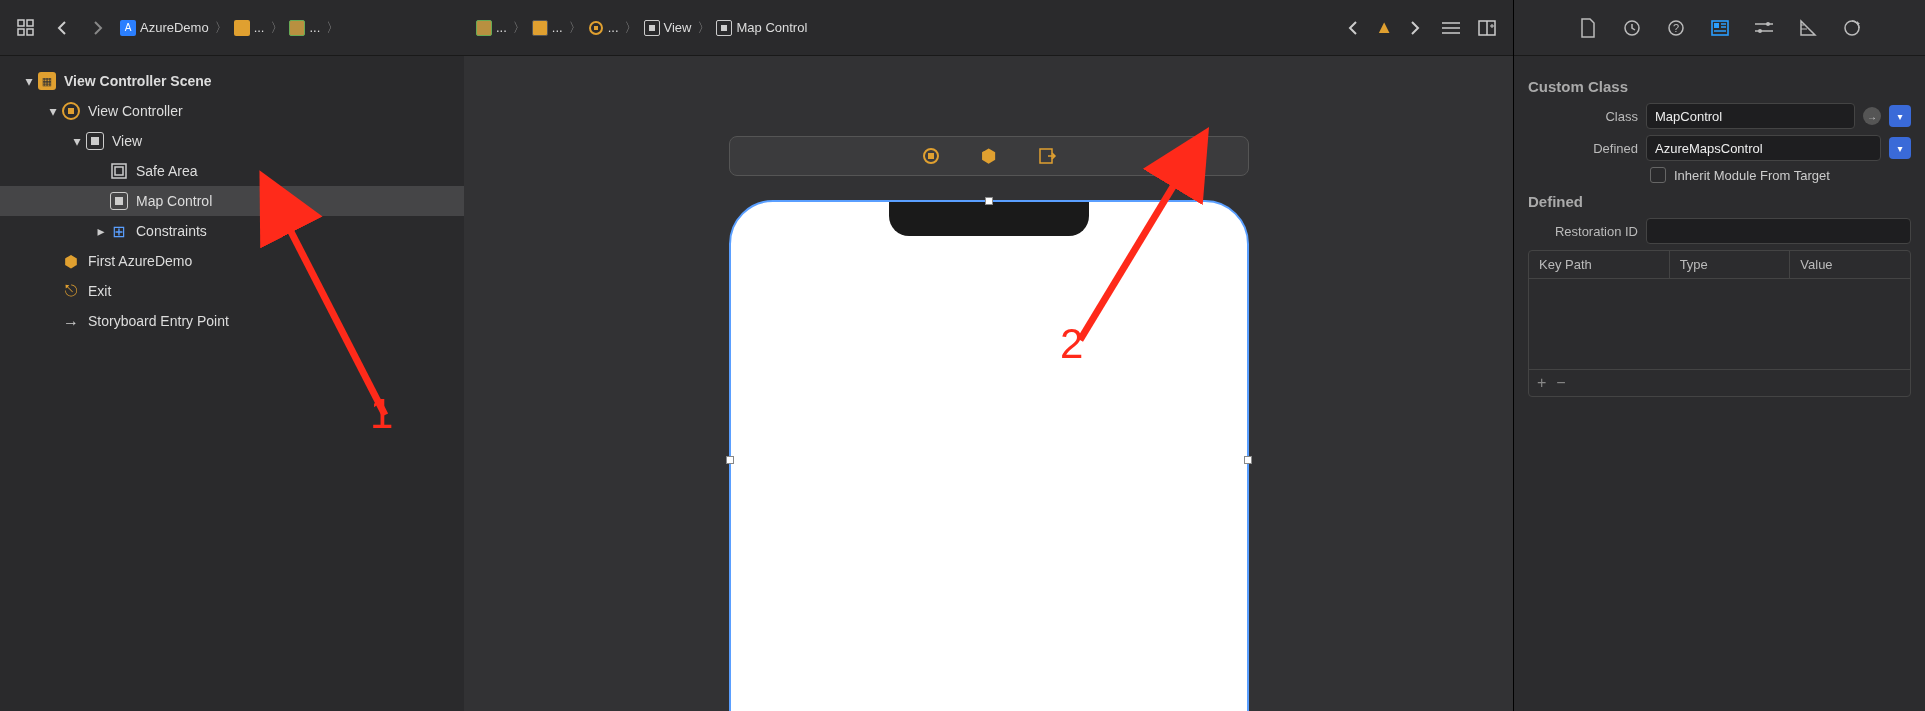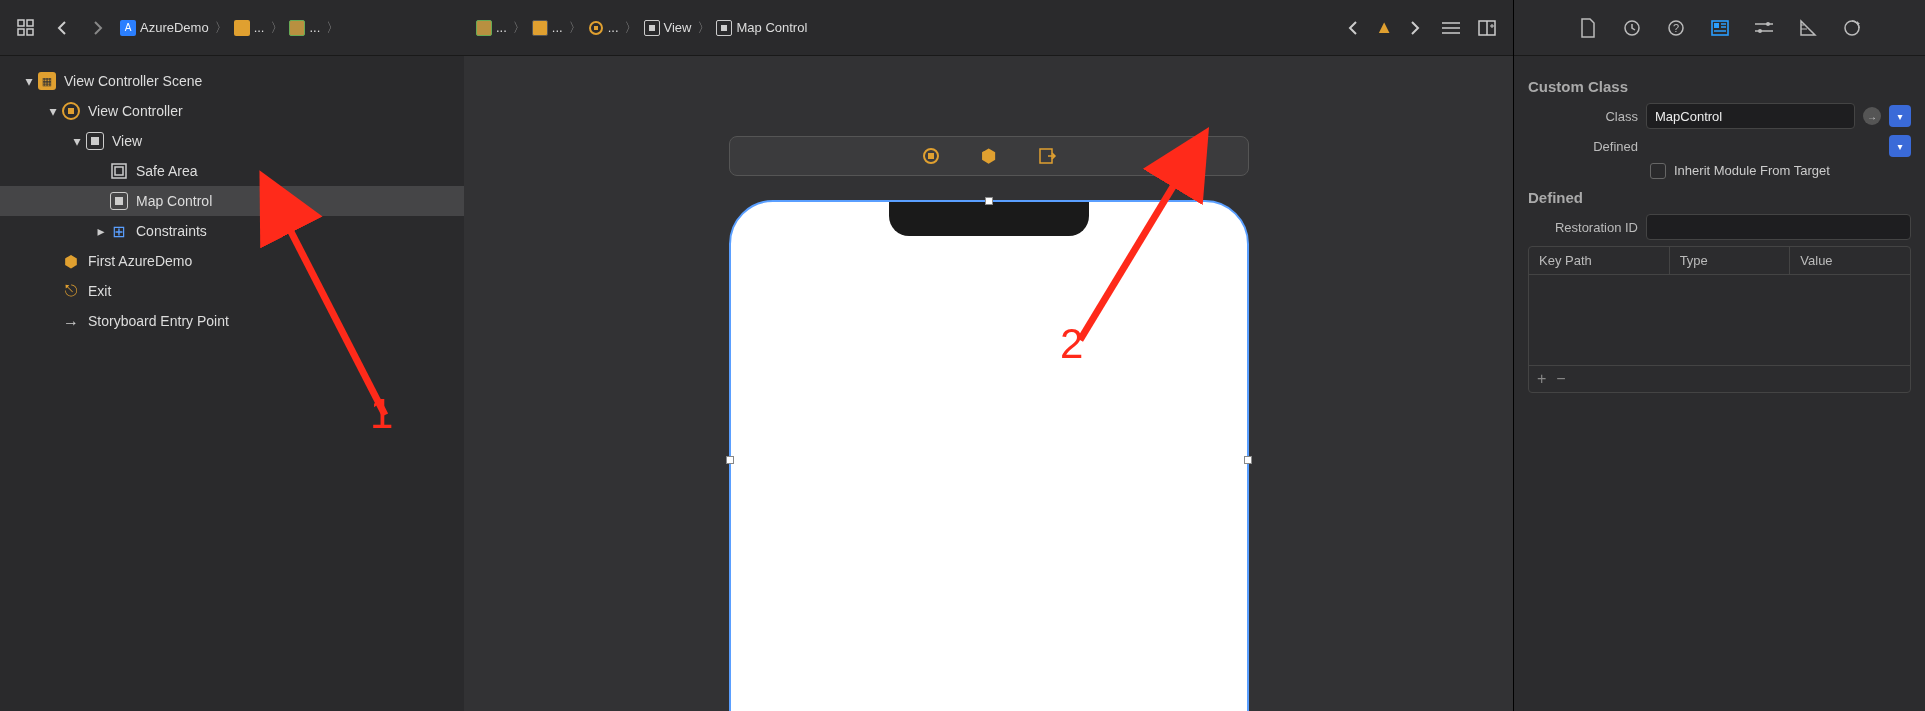--- a/index.html
+++ b/index.html
@@ -73,26 +73,26 @@
 .sh-l { left:-5px; top:50%; transform:translateY(-50%); }
 .sh-r { right:-5px; top:50%; transform:translateY(-50%); }
 .sh-t { top:-5px; left:50%; transform:translateX(-50%); }
 
 
 .insp-tabs { height: 56px; display:flex; align-items:center; justify-content:center; gap: 18px; border-bottom:1px solid #191919; }
 .insp-tabs .tab { width:26px; height:26px; display:flex; align-items:center; justify-content:center; color:#bbb; cursor:pointer; border-radius:4px; }
 .insp-tabs .tab.active { color:#2b9fff; }
 .insp-body { padding: 12px 14px; font-size: 13px; color:#ccc; }
 .section-title { font-weight: 600; color: #aaa; margin: 10px 0 8px; font-size: 15px; }
-.form-row { display:flex; align-items:center; margin: 6px 0; gap: 8px; justify-content: space-between; }
+.form-row { display:flex; align-items:center; margin: 6px 0; gap: 8px; }
 .form-row label { width: 110px; text-align: right; color:#bbb; }
 .text-input { flex:1; background:#1e1e20; border:1px solid #444; border-radius:4px; padding:4px 8px; color:#eee; font-size:13px; height:26px; }
 .tiny-btn { width:22px; height:22px; background:#3a6ad8; border-radius:4px; display:flex; align-items:center; justify-content:center; cursor:pointer; color:#fff; font-size:10px; }
 .arrow-btn { width:18px; height:18px; border-radius:50%; background:#555; color:#ccc; display:flex; align-items:center; justify-content:center; font-size:10px; }
-.checkbox-row { display:flex; align-items:flex-start; gap:8px; margin:6px 0 6px 122px; }
+.checkbox-row { display:flex; align-items:center; gap:8px; margin:6px 0 6px 122px; }
 .checkbox { width:16px; height:16px; border:1px solid #666; border-radius:3px; background:#2a2a2c; cursor:pointer; }
 .attr-table { border:1px solid #444; border-radius:4px; margin-top:6px; }
 .attr-head { display:flex; border-bottom:1px solid #444; }
 .attr-head div { padding:6px 10px; font-size:13px; color:#bbb; border-right:1px solid #444; }
 .attr-head div:nth-child(1){ flex:1.2; }
 .attr-head div:nth-child(2){ flex:1; }
 .attr-head div:nth-child(3){ flex:1; border-right:none; }
 .attr-body { height:90px; }
 .attr-foot { display:flex; gap:10px; padding:4px 8px; color:#888; font-size:16px; border-top:1px solid #444; }
 .attr-foot span { cursor:pointer; }
@@ -145,21 +145,21 @@
         </span>
         <span class="sep">〉</span>
       </div>
     </div>
 
     <div class="outline">
       <div class="row">
         <span class="indent" style="width:22px"></span>
         <span class="disclosure">▾</span>
         <span class="ricon scene">▦</span>
-        <span style="font-weight:400">View Controller Scene</span>
+        <span style="font-weight:700">View Controller Scene</span>
       </div>
       <div class="row">
         <span class="indent" style="width:46px"></span>
         <span class="disclosure">▾</span>
         <span class="ricon vc">
             <span style="width:6px;height:6px;background:#e0a030;display:block"></span>
           </span>
         <span>View Controller</span>
       </div>
       <div class="row">
@@ -358,20 +358,21 @@
     <div class="insp-body">
       <div class="section-title">Custom Class</div>
       <div class="form-row">
         <label>Class</label>
         <input class="text-input" value="MapControl" style="">
         <span class="arrow-btn">→</span>
         <span class="tiny-btn">▾</span>
       </div>
       <div class="form-row">
         <label>Defined</label>
+        <input class="text-input" value="AzureMapsControl" style="">
         <span class="tiny-btn">▾</span>
       </div>
       <div class="checkbox-row">
         <span class="checkbox"></span>
         <span>Inherit Module From Target</span>
       </div>
 
       <div class="section-title">Defined</div>
       <div class="form-row">
         <label>Restoration ID</label>

